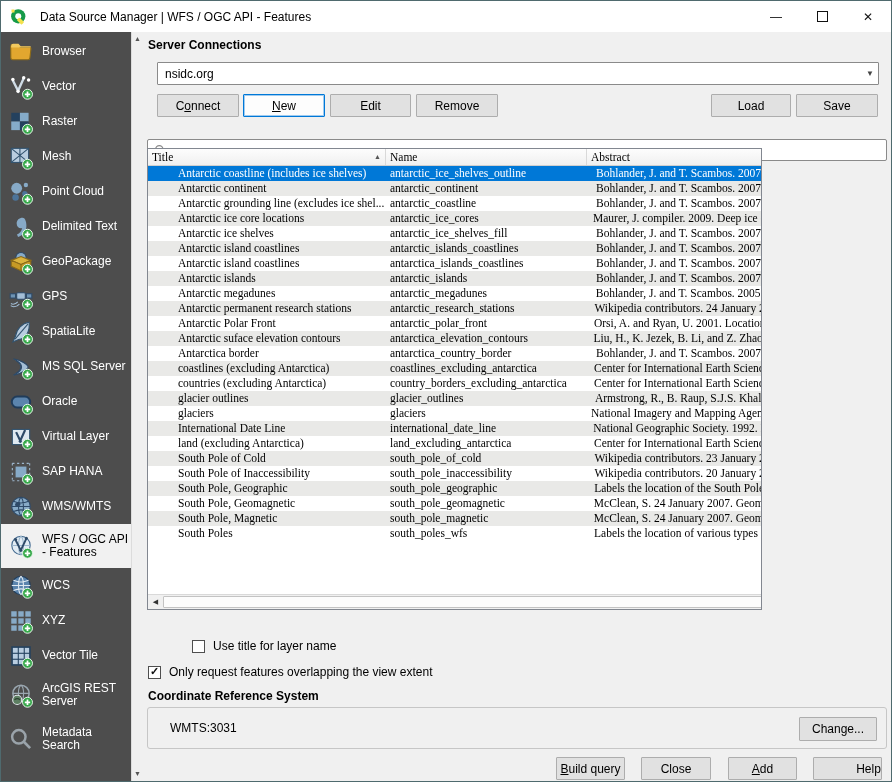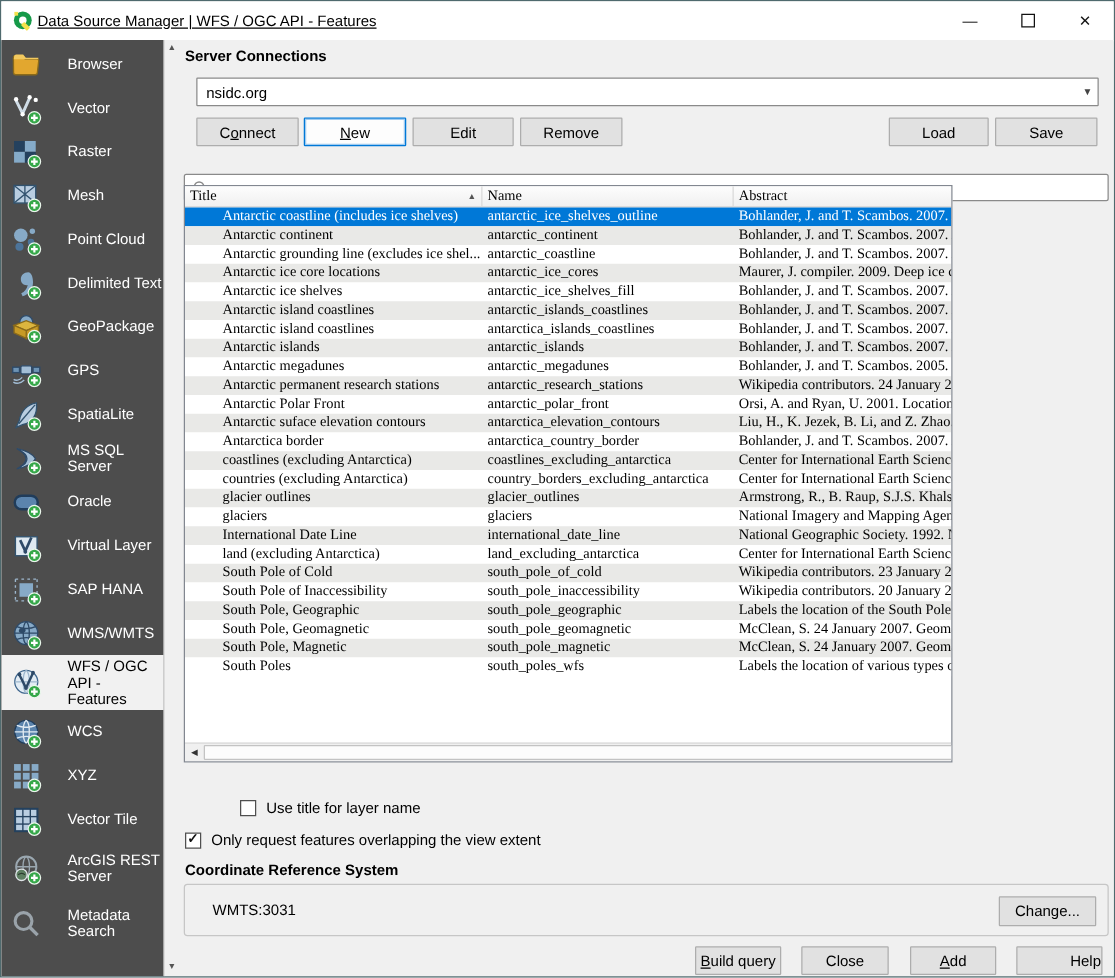--- a/index.html
+++ b/index.html
@@ -2,28 +2,28 @@
 <html><head>
 <meta charset="utf-8">
 <style>
   html,body{margin:0;padding:0;}
   body{width:892px;height:782px;font-family:"Liberation Sans",sans-serif;background:#d8d8d8;}
   .window{position:relative;width:890px;height:780px;border:1px solid #4f6a6e;background:#f0f0f0;overflow:hidden;}
 
   
   .titlebar{position:absolute;top:0;left:0;right:0;height:31px;background:#ffffff;display:flex;align-items:center;border-bottom:1px solid #e8e8e8;}
   .app-logo{width:18px;height:18px;margin-left:9px;flex:none;}
-  .titlebar-text{margin-left:2px;font-size:12px;color:#000;text-decoration:underline;}
+  .titlebar-text{margin-left:12px;font-size:12px;color:#000;}
   .win-controls{margin-left:auto;display:flex;height:31px;}
   .winbtn{width:46px;height:31px;display:flex;align-items:center;justify-content:center;font-size:12px;color:#111;}
   .max-glyph{width:9px;height:9px;border:1px solid #111;}
 
   
   .sidebar{position:absolute;top:31px;left:0;width:130px;bottom:0;background:#4d4d4d;overflow:hidden;padding-top:2px;box-sizing:border-box;}
-  .side-item{display:flex;align-items:center;height:35px;color:#fff;font-size:12px;padding-left:7px;gap:20px;box-sizing:border-box;cursor:default;}
+  .side-item{display:flex;align-items:center;height:35px;color:#fff;font-size:12px;padding-left:7px;gap:8px;box-sizing:border-box;cursor:default;}
   .side-item.two{height:44px;}
   .side-item.selected{background:#f1f1f1;color:#000;}
   .side-icon{width:26px;height:26px;flex:none;}
   .side-icon svg{width:26px;height:26px;display:block;}
   .side-label{line-height:13px;width:88px;}
   .side-scroll{position:absolute;top:31px;left:130px;width:12px;bottom:0;background:#f0f0f0;border-left:1px solid #dcdcdc;box-sizing:border-box;}
   .side-scroll .arr{position:absolute;left:0;width:100%;height:12px;font-size:7px;color:#555;text-align:center;line-height:12px;}
   .side-scroll .up{top:1px;} .side-scroll .down{bottom:1px;}
 
   
@@ -53,21 +53,21 @@
   .thead{display:flex;height:16px;background:linear-gradient(#fdfdfd,#f0f0f0);border-bottom:1px solid #cfcfcf;}
   .th{box-sizing:border-box;padding:0 4px;border-right:1px solid #d9d9d9;display:flex;align-items:center;color:#000;}
   .sort{margin-left:auto;font-size:7px;color:#555;padding-left:4px;}
   .tbody{}
   .tr{display:flex;height:15px;line-height:15px;background:#fff;color:#000;}
   .tr.alt{background:#e9e9e7;}
   .tr.selected{background:#0078d7;color:#fff;}
   .td{box-sizing:border-box;padding:0 4px;white-space:nowrap;overflow:hidden;}
   .c0{width:238px;flex:none;}
   .c1{width:201px;flex:none;}
-  .c2{width:214px;flex:none;}
+  .c2{width:214px;flex:none;text-align:center;}
   .c3{flex:1;}
   .td.c0{padding-left:30px;}
 
   .hscroll{position:absolute;left:0;right:0;bottom:0;height:15px;background:#f0f0f0;border-top:1px solid #d9d9d9;display:flex;align-items:center;box-sizing:border-box;}
   .hs-arrow{width:15px;text-align:center;font-size:7px;color:#333;flex:none;}
   .hs-thumb{height:12px;width:666px;background:#fcfcfc;border:1px solid #c3c3c3;border-radius:1px;box-sizing:border-box;flex:none;}
   .hs-gap{flex:1;}
 
   
   .check-row{position:absolute;display:flex;align-items:center;gap:8px;font-size:12px;color:#000;}

